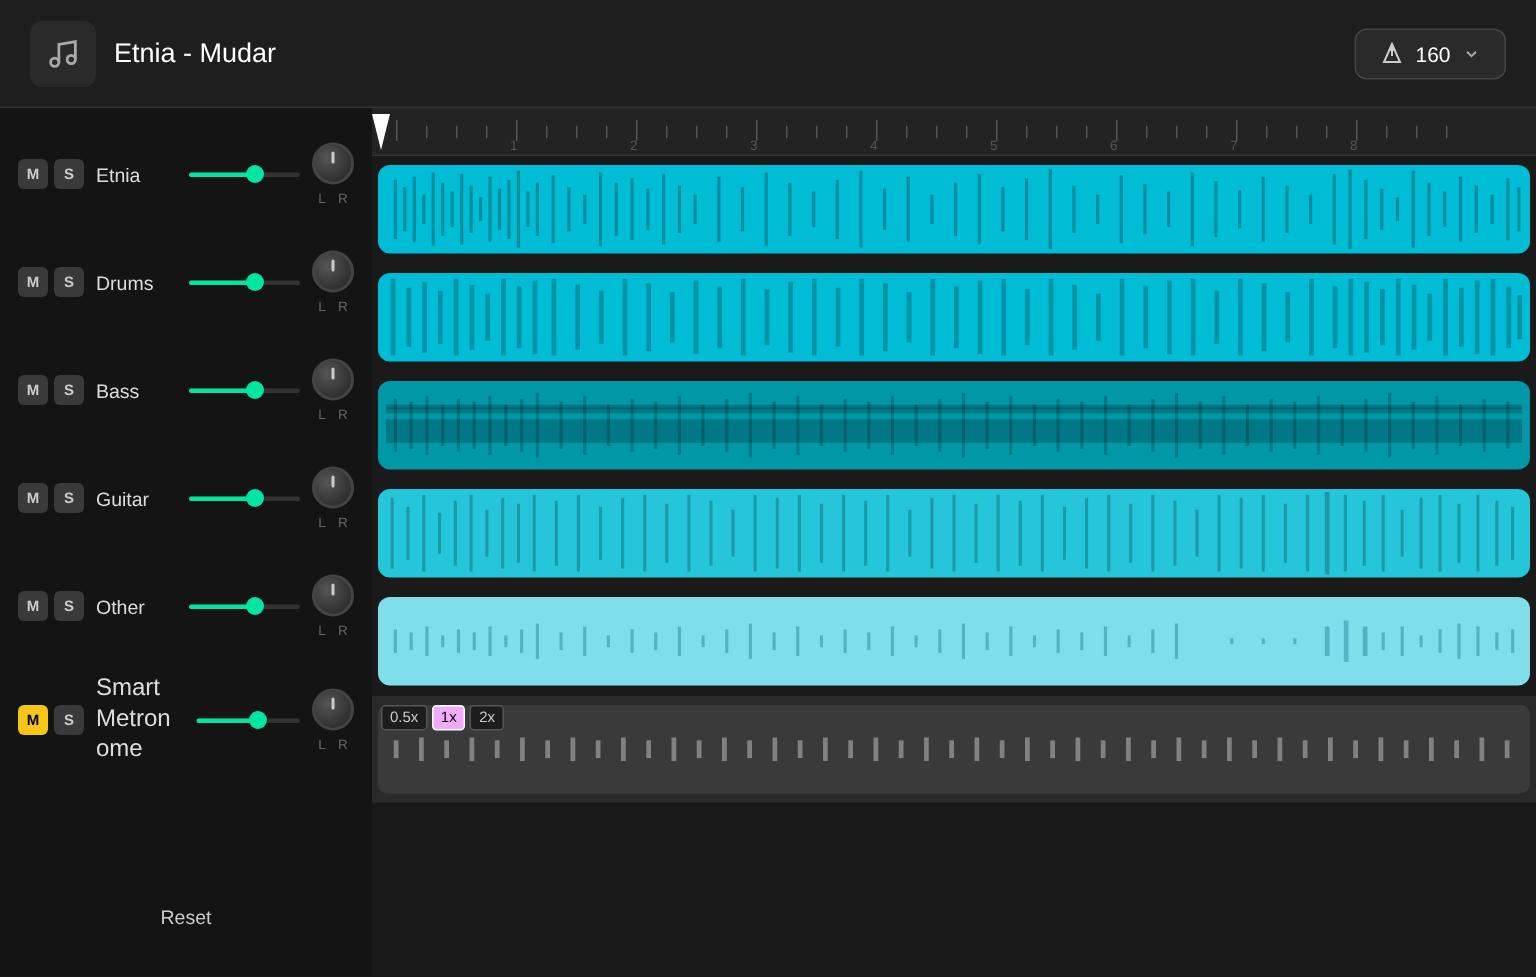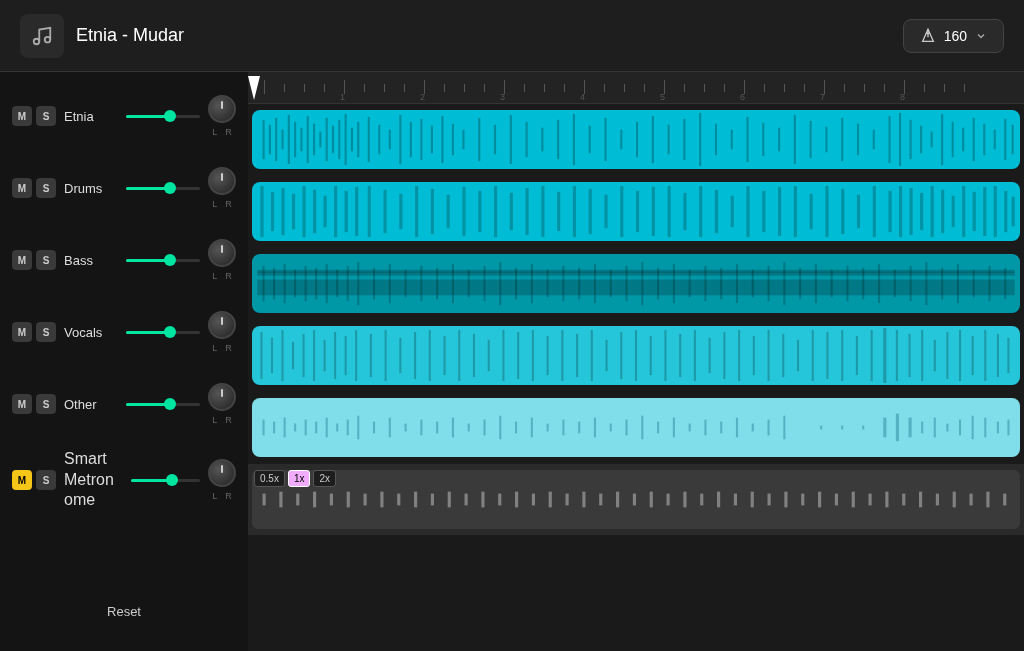--- a/index.html
+++ b/index.html
@@ -373,21 +373,21 @@
           <span>R</span>
         </div>
       </div>
     </div>
 
     <div class="track-control">
       <div class="track-btns">
         <button class="track-btn btn-m">M</button>
         <button class="track-btn btn-s">S</button>
       </div>
-      <span class="track-name">Vocals</span>
+      <span class="track-name">Guitar</span>
       <div class="slider-container">
         <div class="slider-track">
           <div class="slider-fill" style="width:60%"></div>
           <div class="slider-thumb" style="left:calc(60% - 6px)"></div>
         </div>
       </div>
       <div class="track-volume">
         <div class="knob"></div>
         <div class="lr-label">
           <span>L</span>

